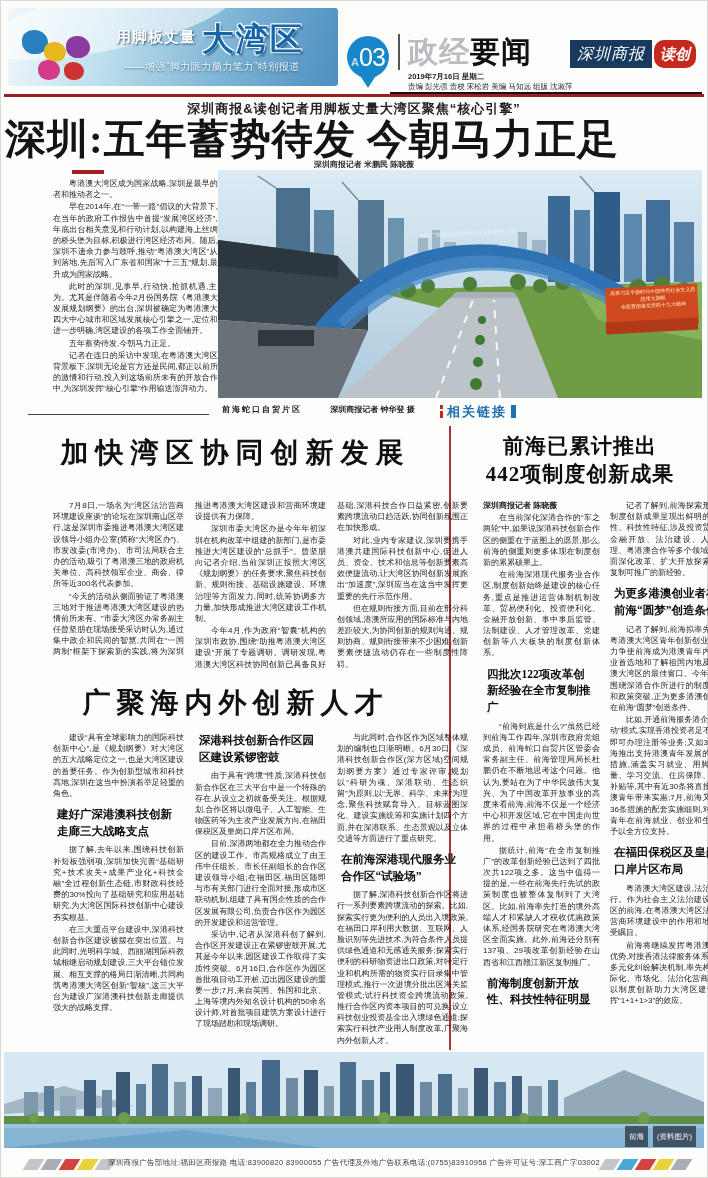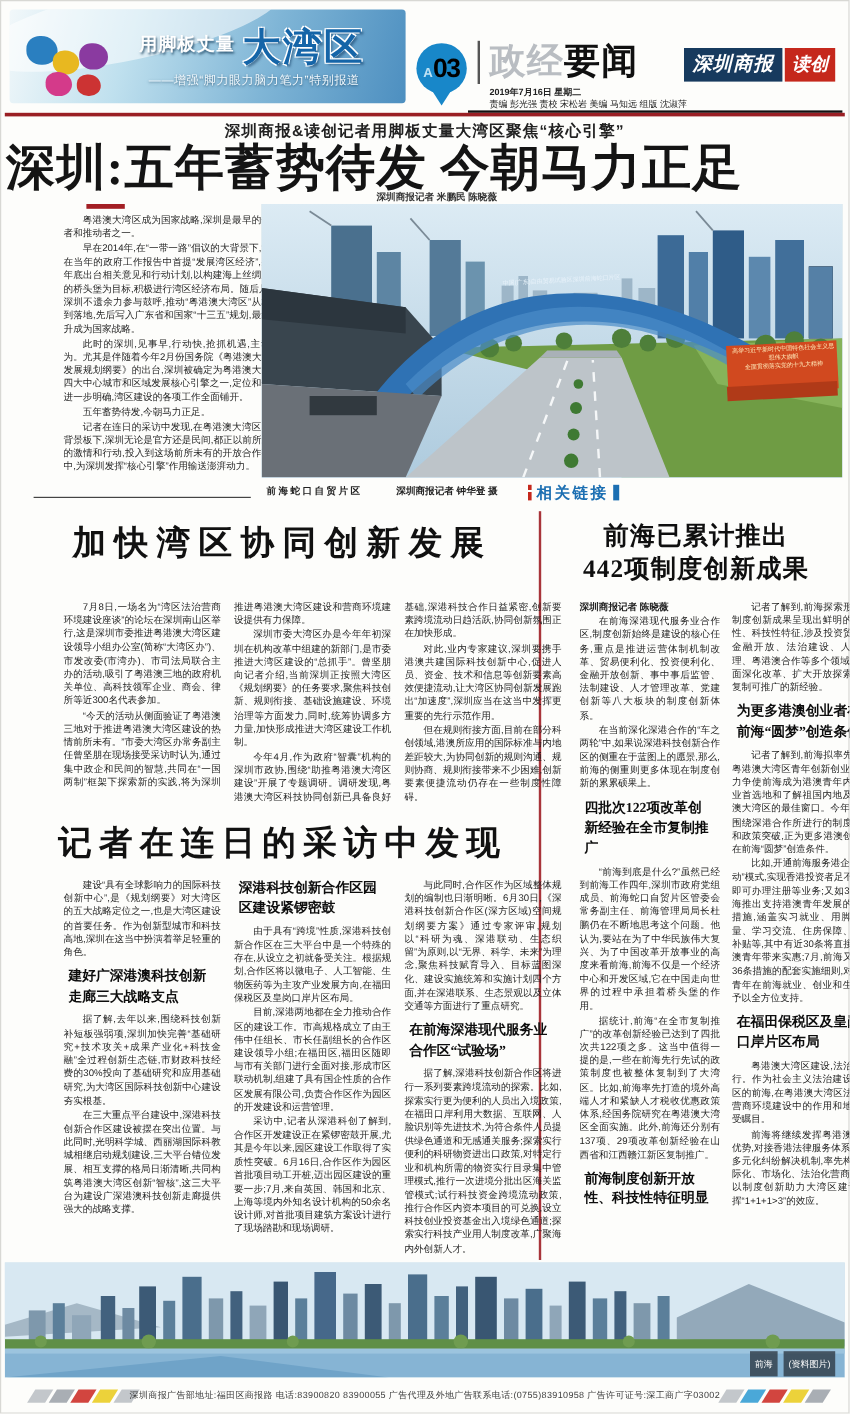--- a/index.html
+++ b/index.html
@@ -15,32 +15,32 @@
   .banner-title{position:absolute;left:108px;top:10px;white-space:nowrap;}
   .bt-prefix{font-size:15px;font-weight:900;color:#fff;text-shadow:1px 1px 2px rgba(20,60,90,.8);letter-spacing:1px;vertical-align:8px;}
   .bt-main{font-size:32px;font-weight:900;color:#1565a8;letter-spacing:2px;margin-left:6px;
            font-family:"Liberation Serif","DejaVu Serif",serif;
            text-shadow:-1px -1px 0 #fff,1px -1px 0 #fff,-1px 1px 0 #fff,2px 2px 2px rgba(0,40,80,.45);}
   .banner-sub{position:absolute;left:116px;top:52px;font-size:10px;color:#f4fbff;text-shadow:0 1px 2px rgba(10,50,80,.7);letter-spacing:.5px;}
   .badge{position:absolute;left:347px;top:36px;width:42px;height:42px;background:#1887c9;border-radius:50%;
          text-align:center;line-height:42px;}
   .badge::after{content:"";position:absolute;left:12px;top:38px;border:9px solid transparent;border-top:14px solid #1887c9;}
   .badge .a{color:#bfe2f4;font-size:11px;font-weight:700;}
-  .badge .num{color:#000000;font-size:22px;font-weight:700;letter-spacing:-1px;}
+  .badge .num{color:#ffffff;font-size:25px;font-weight:400;letter-spacing:-1px;}
   .section-title{position:absolute;left:398px;top:34px;white-space:nowrap;border-left:2px solid #555;padding-left:8px;height:36px;line-height:36px;}
   .st-outline{font-size:30px;font-weight:900;color:#b9bdc2;letter-spacing:1px;font-family:"Liberation Serif","DejaVu Serif",serif;}
   .st-solid{font-size:30px;font-weight:900;color:#101010;letter-spacing:1px;font-family:"Liberation Serif","DejaVu Serif",serif;}
   .dateline{position:absolute;left:408px;top:72px;font-size:7.5px;color:#222;font-weight:700;}
   .staffline{position:absolute;left:408px;top:82px;font-size:7.5px;color:#222;}
   .header-rule{position:absolute;left:390px;top:92px;width:312px;height:2px;background:#111;}
   .masthead{position:absolute;left:570px;top:40px;height:28px;white-space:nowrap;}
-  .mh-main{display:inline-block;background:#173a5e;color:#fff;font-size:16px;font-weight:700;height:28px;line-height:28px;
+  .mh-main{display:inline-block;background:#173a5e;color:#fff;font-size:16px;font-weight:400;height:28px;line-height:28px;
            padding:0 7px;font-family:"Liberation Serif","DejaVu Serif",serif;font-style:italic;letter-spacing:1px;vertical-align:top;}
   .mh-sub{display:inline-block;background:#c5281c;color:#fff;font-size:15px;font-weight:900;height:28px;line-height:28px;
-          padding:0 6px;font-family:"Liberation Serif","DejaVu Serif",serif;font-style:italic;vertical-align:top;margin-left:2px;}
+          padding:0 6px;font-family:"Liberation Serif","DejaVu Serif",serif;font-style:italic;vertical-align:top;margin-left:2px;border-radius:10px;}
   .main-red-rule{position:absolute;left:4px;top:94px;width:700px;height:2.5px;background:#9a1f24;}
   
   .kicker{position:absolute;left:0;top:100px;width:708px;text-align:center;font-size:13px;font-weight:700;color:#222;letter-spacing:1px;}
   .headline{position:absolute;left:0;top:112px;width:624px;text-align:center;font-size:41px;font-weight:900;color:#141414;
             font-family:"Liberation Serif","DejaVu Serif",serif;letter-spacing:1px;white-space:nowrap;}
   .lead-byline{position:absolute;left:0;top:159px;width:708px;text-align:center;font-size:8px;color:#333;font-weight:700;padding-left:10px;}
   .mini-bar{position:absolute;left:72px;top:170px;width:32px;height:4px;background:#a31f24;}
   .smalltext{font-size:8px;line-height:1.4;text-align:justify;color:#1e1e1e;margin-left:25px;}
   .smalltext p{margin:0 0 1px 0;text-indent:2em;}
   .lead-col{position:absolute;left:28px;top:178px;width:181px;height:232px;overflow:hidden;}
@@ -229,43 +229,43 @@
   <div class="art2-headline">加快湾区协同创新发展</div>
   <div class="art2-cols smalltext">
       <p class="para">7月8日,一场名为“湾区法治营商环境建设座谈”的论坛在深圳南山区举行,这是深圳市委推进粤港澳大湾区建设领导小组办公室(简称“大湾区办”)、市发改委(市湾办)、市司法局联合主办的活动,吸引了粤港澳三地的政府机关单位、高科技领军企业、商会、律所等近300名代表参加。</p>
       <p class="para">“今天的活动从侧面验证了粤港澳三地对于推进粤港澳大湾区建设的热情前所未有。”市委大湾区办常务副主任曾坚朋在现场接受采访时认为,通过集中政企和民间的智慧,共同在“一国两制”框架下探索新的实践,将为深圳推进粤港澳大湾区建设和营商环境建设提供有力保障。</p>
       <p class="para">深圳市委大湾区办是今年年初深圳在机构改革中组建的新部门,是市委推进大湾区建设的“总抓手”。曾坚朋向记者介绍,当前深圳正按照大湾区《规划纲要》的任务要求,聚焦科技创新、规则衔接、基础设施建设、环境治理等方面发力,同时,统筹协调多方力量,加快形成推进大湾区建设工作机制。</p>
       <p class="para">今年4月,作为政府“智囊”机构的深圳市政协,围绕“助推粤港澳大湾区建设”开展了专题调研。调研发现,粤港澳大湾区科技协同创新已具备良好基础,深港科技合作日益紧密,创新要素跨境流动日趋活跃,协同创新氛围正在加快形成。</p>
       <p class="para">对此,业内专家建议,深圳要携手港澳共建国际科技创新中心,促进人员、资金、技术和信息等创新要素高效便捷流动,让大湾区协同创新发展跑出“加速度”,深圳应当在这当中发挥更重要的先行示范作用。</p>
       <p class="para">但在规则衔接方面,目前在部分科创领域,港澳所应用的国际标准与内地差距较大,为协同创新的规则沟通、规则协商、规则衔接带来不少困难,创新要素便捷流动仍存在一些制度性障碍。</p>
     </div>
 
-  <div class="art3-headline">记者在连日的采访中发现</div>
+  <div class="art3-headline">广聚海内外创新人才</div>
   <div class="art3-cols smalltext">
       <p class="para">建设“具有全球影响力的国际科技创新中心”,是《规划纲要》对大湾区的五大战略定位之一,也是大湾区建设的首要任务。作为创新型城市和科技高地,深圳在这当中扮演着举足轻重的角色。</p>
       <h4 class="subhead">建好广深港澳科技创新走廊三大战略支点</h4>
       <p class="para">据了解,去年以来,围绕科技创新补短板强弱项,深圳加快完善“基础研究+技术攻关+成果产业化+科技金融”全过程创新生态链,市财政科技经费的30%投向了基础研究和应用基础研究,为大湾区国际科技创新中心建设夯实根基。</p>
       <p class="para">在三大重点平台建设中,深港科技创新合作区建设被摆在突出位置。与此同时,光明科学城、西丽湖国际科教城相继启动规划建设,三大平台错位发展、相互支撑的格局日渐清晰,共同构筑粤港澳大湾区创新“智核”,这三大平台为建设广深港澳科技创新走廊提供强大的战略支撑。</p>
       <h4 class="subhead">深港科技创新合作区园区建设紧锣密鼓</h4>
       <p class="para">由于具有“跨境”性质,深港科技创新合作区在三大平台中是一个特殊的存在,从设立之初就备受关注。根据规划,合作区将以微电子、人工智能、生物医药等为主攻产业发展方向,在福田保税区及皇岗口岸片区布局。</p>
       <p class="para">目前,深港两地都在全力推动合作区的建设工作。市高规格成立了由王伟中任组长、市长任副组长的合作区建设领导小组;在福田区,福田区随即与市有关部门进行全面对接,形成市区联动机制,组建了具有国企性质的合作区发展有限公司,负责合作区作为园区的开发建设和运营管理。</p>
       <p class="para">采访中,记者从深港科创了解到,合作区开发建设正在紧锣密鼓开展,尤其是今年以来,园区建设工作取得了实质性突破。6月16日,合作区作为园区首批项目动工开桩,迈出园区建设的重要一步;7月,来自英国、韩国和北京、上海等境内外知名设计机构的50余名设计师,对首批项目建筑方案设计进行了现场踏勘和现场调研。</p>
       <p class="para">与此同时,合作区作为区域整体规划的编制也日渐明晰。6月30日,《深港科技创新合作区(深方区域)空间规划纲要方案》通过专家评审,规划以“科研为魂、深港联动、生态织留”为原则,以“无界、科学、未来”为理念,聚焦科技赋育导入、目标蓝图深化、建设实施统筹和实施计划四个方面,并在深港联系、生态景观以及立体交通等方面进行了重点研究。</p>
       <h4 class="subhead">在前海深港现代服务业合作区“试验场”</h4>
       <p class="para">据了解,深港科技创新合作区将进行一系列要素跨境流动的探索。比如,探索实行更为便利的人员出入境政策,在福田口岸利用大数据、互联网、人脸识别等先进技术,为符合条件人员提供绿色通道和无感通关服务;探索实行便利的科研物资进出口政策,对特定行业和机构所需的物资实行目录集中管理模式,推行一次进境分批出区海关监管模式;试行科技资金跨境流动政策,推行合作区内资本项目的可兑换,设立科技创业投资基金出入境绿色通道;探索实行科技产业用人制度改革,广聚海内外创新人才。</p>
     </div>
 
   <div class="rail-headline">
     <div>前海已累计推出</div>
     <div>442项制度创新成果</div>
   </div>
   <div class="rail-cols smalltext">
       <p class="byline2">深圳商报记者  陈晓薇</p>
+      <p class="para">在当前深化深港合作的“车之两轮”中,如果说深港科技创新合作区的侧重在于蓝图上的愿景,那么,前海的侧重则更多体现在制度创新的累累硕果上。</p>
       <p class="para">在前海深港现代服务业合作区,制度创新始终是建设的核心任务,重点是推进运营体制机制改革、贸易便利化、投资便利化、金融开放创新、事中事后监管、法制建设、人才管理改革、党建创新等八大板块的制度创新体系。</p>
-      <p class="para">在当前深化深港合作的“车之两轮”中,如果说深港科技创新合作区的侧重在于蓝图上的愿景,那么,前海的侧重则更多体现在制度创新的累累硕果上。</p>
       <h4 class="subhead">四批次122项改革创新经验在全市复制推广</h4>
       <p class="para">“前海到底是什么?”虽然已经到前海工作四年,深圳市政府党组成员、前海蛇口自贸片区管委会常务副主任、前海管理局局长杜鹏仍在不断地思考这个问题。他认为,要站在为了中华民族伟大复兴、为了中国改革开放事业的高度来看前海,前海不仅是一个经济中心和开发区域,它在中国走向世界的过程中承担着桥头堡的作用。</p>
       <p class="para">据统计,前海“在全市复制推广”的改革创新经验已达到了四批次共122项之多。这当中值得一提的是,一些在前海先行先试的政策制度也被整体复制到了大湾区。比如,前海率先打造的境外高端人才和紧缺人才税收优惠政策体系,经国务院研究在粤港澳大湾区全面实施。此外,前海还分别有137项、29项改革创新经验在山西省和江西赣江新区复制推广。</p>
       <h4 class="subhead">前海制度创新开放性、科技性特征明显</h4>
       <p class="para">记者了解到,前海探索形成的制度创新成果呈现出鲜明的开放性、科技性特征,涉及投资贸易、金融开放、法治建设、人才管理、粤港澳合作等多个领域,为全面深化改革、扩大开放探索了可复制可推广的新经验。</p>
       <h4 class="subhead">为更多港澳创业者在前海“圆梦”创造条件</h4>
       <p class="para">记者了解到,前海拟率先建设粤港澳大湾区青年创新创业基地,力争使前海成为港澳青年内地创业首选地和了解祖国内地及粤港澳大湾区的最佳窗口。今年以来,围绕深港合作所进行的制度创新和政策突破,正为更多港澳创业者在前海“圆梦”创造条件。</p>
       <p class="para">比如,开通前海服务港企“零跑动”模式,实现香港投资者足不出港即可办理注册等业务;又如3月,前海推出支持港澳青年发展的若干措施,涵盖实习就业、用脚板丈量、学习交流、住房保障、交通补贴等,其中有近30条将直接为港澳青年带来实惠;7月,前海又公布36条措施的配套实施细则,对港澳青年在前海就业、创业和生活等予以全方位支持。</p>
       <h4 class="subhead">在福田保税区及皇岗口岸片区布局</h4>
       <p class="para">粤港澳大湾区建设,法治须先行。作为社会主义法治建设示范区的前海,在粤港澳大湾区法治化营商环境建设中的作用和地位备受瞩目。</p>

